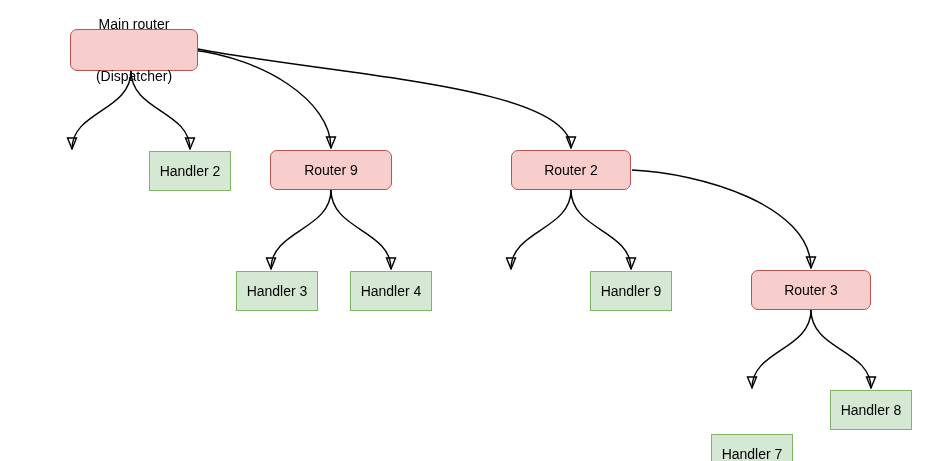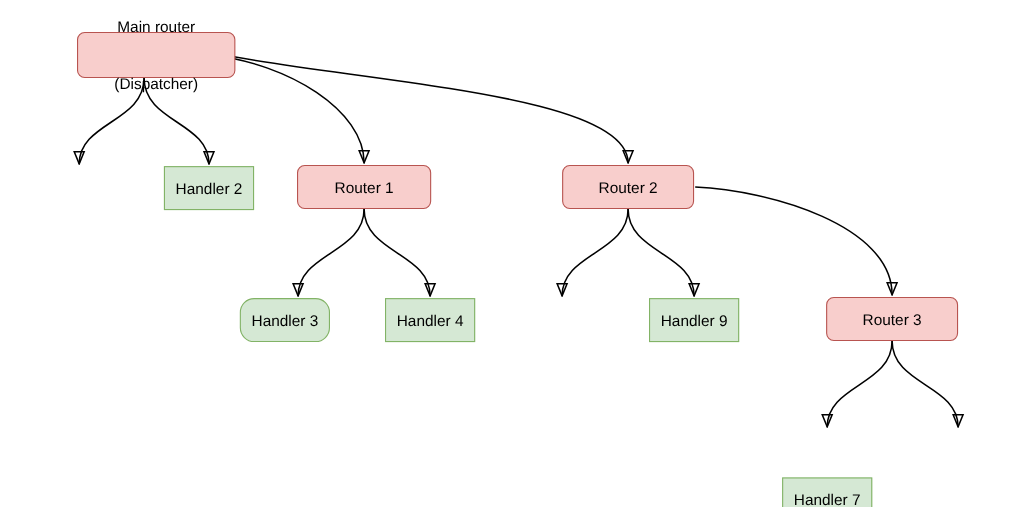--- a/index.html
+++ b/index.html
@@ -70,53 +70,56 @@
     <path d="M 192 48 C 330 75, 571 85, 571 148" marker-end="url(#arrow)"></path>
     <path d="M 331 190 C 331 230, 271 230, 271 269" marker-end="url(#arrow)"></path>
     <path d="M 331 190 C 331 230, 391 230, 391 269" marker-end="url(#arrow)"></path>
     <path d="M 571 190 C 571 230, 511 230, 511 269" marker-end="url(#arrow)"></path>
     <path d="M 571 190 C 571 230, 631 230, 631 269" marker-end="url(#arrow)"></path>
     <path d="M 632 170 C 700 173, 811 205, 811 268" marker-end="url(#arrow)"></path>
     <path d="M 811 310 C 811 350, 752 350, 752 388" marker-end="url(#arrow)"></path>
     <path d="M 811 310 C 811 350, 871 350, 871 388" marker-end="url(#arrow)"></path>
   </svg>
 
-  <div class="node router" style="left:70px; top:29px; width:144px; height:42px;gap:35px;">
+  <div class="node router" style="left:70px; top:29px; width:128px; height:42px;gap:35px;">
     <div>Main router</div>
     <div>(Dispatcher)</div>
   </div>
 
 
   <div class="node handler" style="left:149px; top:151px; width:82px; height:40px;">
     <div>Handler 2</div>
   </div>
 
   <div class="node router" style="left:270px; top:150px; width:122px; height:40px;">
-    <div>Router 1</div>
+    <div>Router 9</div>
   </div>
 
   <div class="node router" style="left:511px; top:150px; width:120px; height:40px;justify-content:center;">
     <div>Router 2</div>
   </div>
 
-  <div class="node handler" style="left:218px; top:271px; width:82px; height:40px;border-radius:13px;">
+  <div class="node handler" style="left:236px; top:271px; width:82px; height:40px;">
     <div>Handler 3</div>
   </div>
 
   <div class="node handler" style="left:350px; top:271px; width:82px; height:40px;">
     <div>Handler 4</div>
   </div>
 
 
   <div class="node handler" style="left:590px; top:271px; width:82px; height:40px;">
     <div>Handler 9</div>
   </div>
 
   <div class="node router" style="left:751px; top:270px; width:120px; height:40px;text-align:right;">
     <div>Router 3</div>
   </div>
 
   <div class="node handler" style="left:711px; top:390px; width:82px; height:40px;margin-top:44px;">
     <div>Handler 7</div>
   </div>
 
+  <div class="node handler" style="left:830px; top:390px; width:82px; height:40px;">
+    <div>Handler 8</div>
+  </div>
 
 </div>
 
 </body></html>

